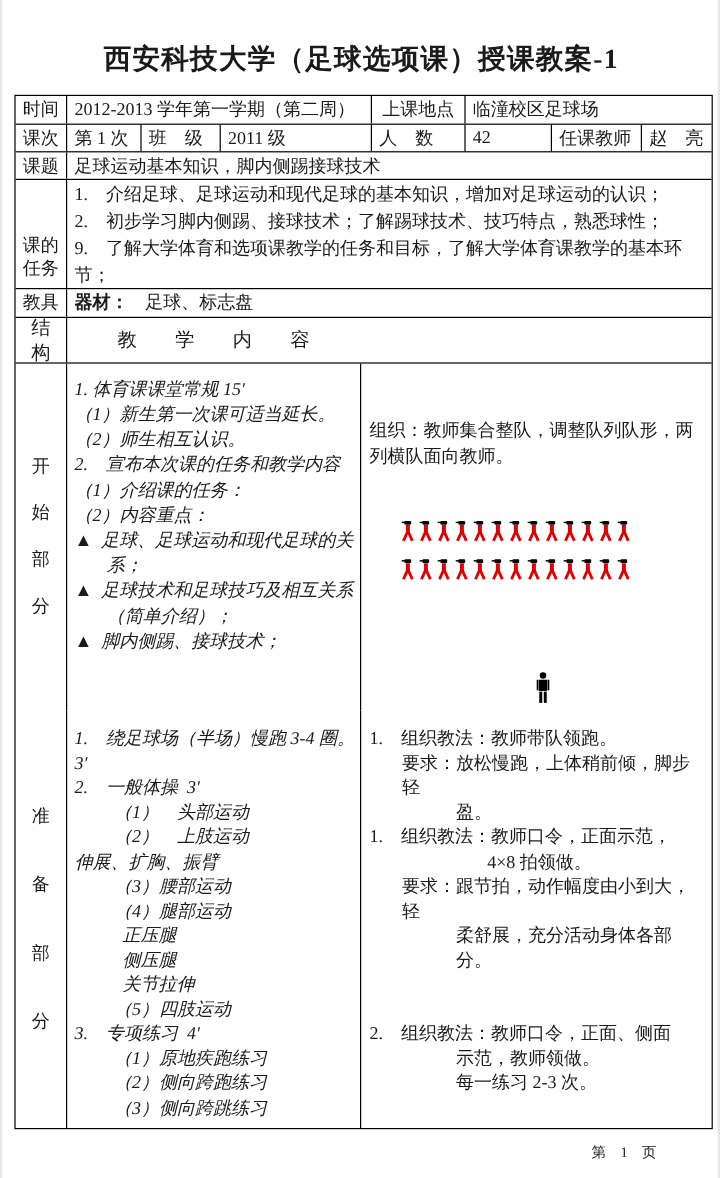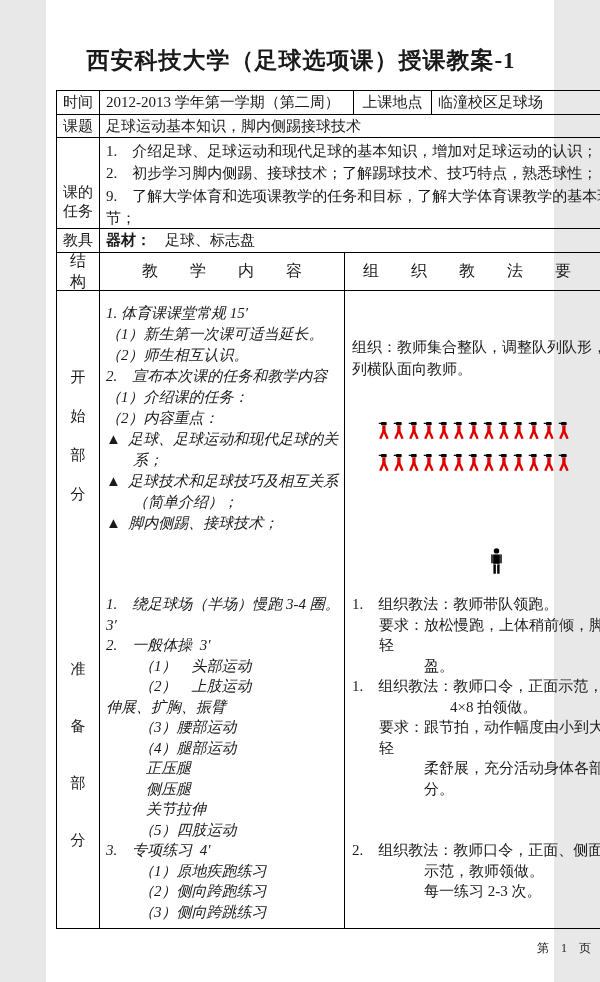--- a/index.html
+++ b/index.html
@@ -1,20 +1,20 @@
 <!DOCTYPE html>
 <html lang="zh" style="--squad-red: #dd0000; --head-black: #000000;"><head>
 <meta charset="utf-8">
 <style>
   * { margin:0; padding:0; box-sizing:border-box; }
   html,body { background:#e8e8e8; }
   .page {
-    width:508px; height:982px; background:#ffffff; margin:0 auto;
+    width:596px; height:982px; background:#ffffff; margin:0 auto;
     font-family:"Liberation Serif","DejaVu Serif",serif;
-    color:#1a1a1a; padding:45px 8px 0 10px; position:relative;
+    color:#1a1a1a; padding:34px 8px 0 10px; position:relative;
   }
   .doc-title {
     font-size:23px; font-weight:bold; text-align:center;
     letter-spacing:1px; margin-bottom:14px; white-space:nowrap;
   }
   .tbl { width:582px; border:1.5px solid #000; font-size:15px; }
   .r { display:grid; }
   .r + .r { border-top:1px solid #000; }
   .c { border-left:1px solid #000; padding:0 6px; display:flex; align-items:center; overflow:hidden; white-space:pre-wrap; }
   .c:first-child { border-left:none; }
@@ -74,20 +74,30 @@
 
   <div class="tbl">
 
     <div class="r r-info1">
       <div class="c lbl">时间</div>
       <div class="c">2012-2013 学年第一学期（第二周）</div>
       <div class="c lbl">上课地点</div>
       <div class="c">临潼校区足球场</div>
     </div>
 
+    <div class="r r-info2">
+      <div class="c lbl">课次</div>
+      <div class="c">第 1 次</div>
+      <div class="c">班　级</div>
+      <div class="c">2011 级</div>
+      <div class="c">人　数</div>
+      <div class="c">42</div>
+      <div class="c">任课教师</div>
+      <div class="c">赵　亮</div>
+    </div>
 
     <div class="r r-topic">
       <div class="c lbl">课题</div>
       <div class="c">足球运动基本知识，脚内侧踢接球技术</div>
     </div>
 
     <div class="r r-tasks">
       <div class="c lbl tasks-label">
         <span>课的</span>
         <span>任务</span>
@@ -99,21 +109,20 @@
       <div class="c lbl">教具</div>
       <div class="c equip-cell">
         <b>器材：</b>
         <span>足球、标志盘</span>
       </div>
     </div>
 
     <div class="r r-head">
       <div class="c lbl">结构</div>
       <div class="c">教　　学　　内　　容</div>
-      <div class="c">组　　织　　教　　法　　要　　求</div>
     </div>
 
     <div class="r r-body sec1">
       <div class="c lbl vlbl"><div class="vchar">开</div><div class="vchar">始</div><div class="vchar">部</div><div class="vchar">分</div></div>
       <div class="c body-cell content-cell"><div class="ln i0">1. 体育课课堂常规 15′</div><div class="ln i0">（1）新生第一次课可适当延长。</div><div class="ln i0">（2）师生相互认识。</div><div class="ln i0">2.　宣布本次课的任务和教学内容</div><div class="ln i0">（1）介绍课的任务：</div><div class="ln i0">（2）内容重点：</div><div class="ln i0">▲  足球、足球运动和现代足球的关</div><div class="ln i1">系；</div><div class="ln i0">▲  足球技术和足球技巧及相互关系</div><div class="ln i1">（简单介绍）；</div><div class="ln i0">▲  脚内侧踢、接球技术；</div></div>
       <div class="c body-cell org-cell">
         <div class="org-para">组织：教师集合整队，调整队列队形，两列横队面向教师。</div>
         <div class="squad"><div class="squad-row"><svg class="fig-student" width="12" height="19" viewBox="0 0 13 19" xmlns="http://www.w3.org/2000/svg">
     <rect x="3.2" y="0.4" width="6.2" height="3.4" rx="1" fill="var(--head-black,#000)"></rect>
     <rect x="0.8" y="1.1" width="3.4" height="1.3" fill="var(--head-black,#000)"></rect>

